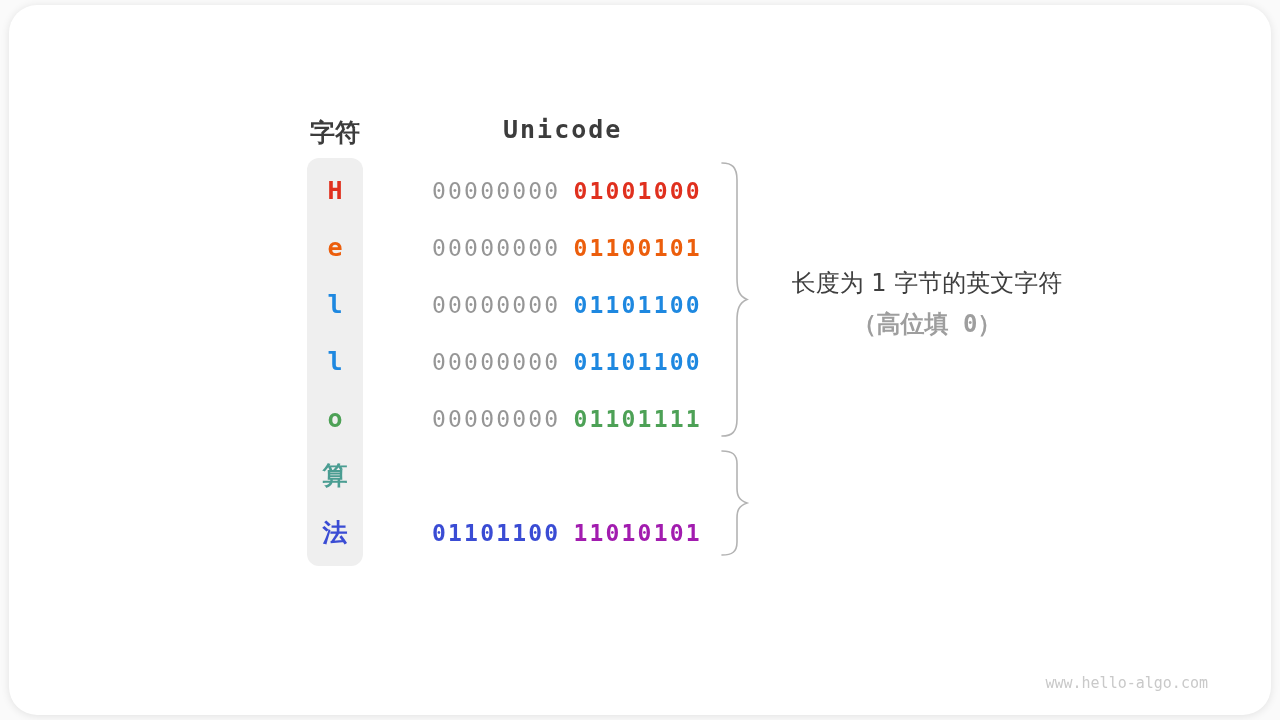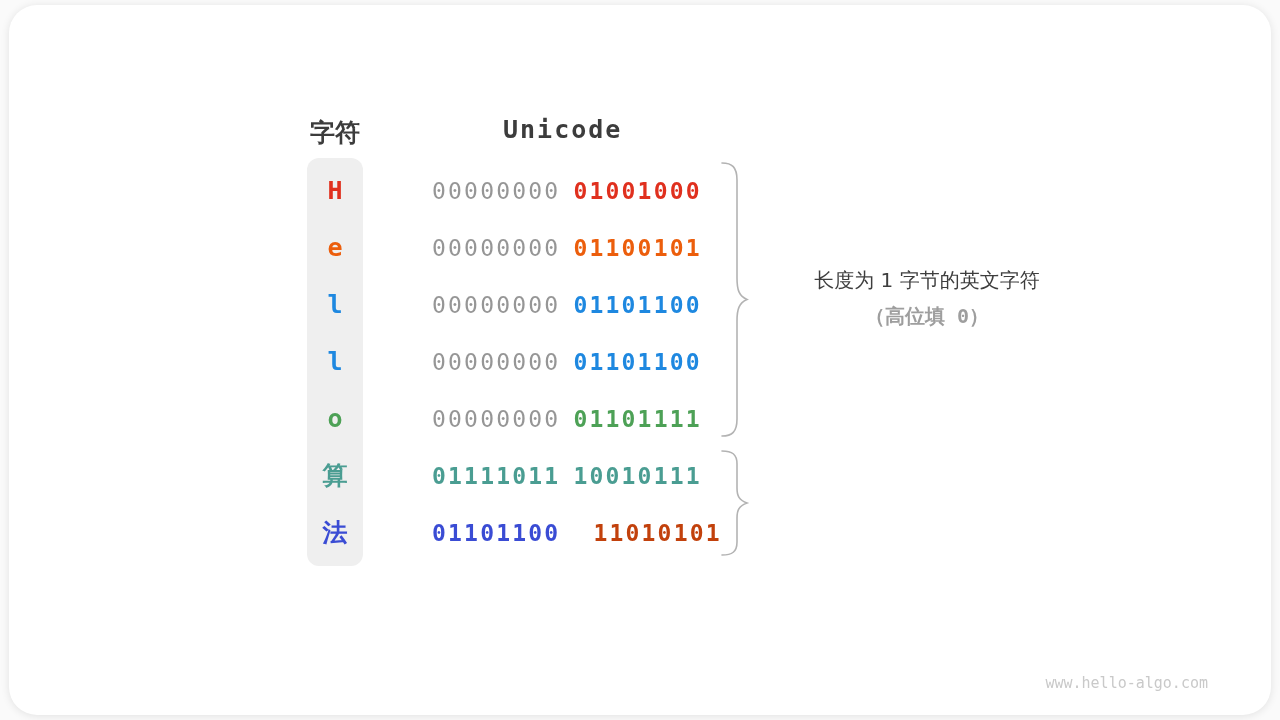--- a/index.html
+++ b/index.html
@@ -52,21 +52,21 @@
     font-size: 23px; letter-spacing: 2.2px;
   }
   .byte.dim { font-weight: normal; }
   .byte.strong { font-weight: bold; }
   
   .brace { position: absolute; }
   .brace svg { display: block; }
   
   .note {
     position: absolute; width: 334px; left: 760px;
-    text-align: center; color: #3e3e3e; font-size: 20px;
+    text-align: center; color: #3e3e3e; font-size: 24px;
   }
   .note .sub {
     margin-top: 9px; color: #9e9e9e; font-weight: bold;
     font-family: "DejaVu Sans Mono", "DejaVu Sans", sans-serif;
     text-align: center;
   }
   .watermark {
     position: absolute; right: 40px; top: 674px;
     font-family: "DejaVu Sans Mono", "Liberation Mono", monospace;
     font-size: 15px; color: #c9c9c9;
@@ -113,30 +113,26 @@
   </div>
   <div class="row" style="top:390px">
     <span class="char" style="color: rgb(77, 161, 86);">o</span>
     <span class="bytes">
       <span class="byte dim" style="color: rgb(150, 150, 150);">00000000</span>
       <span class="byte strong" style="color: rgb(77, 161, 86);">01101111</span>
     </span>
   </div>
   <div class="row" style="top:447px">
     <span class="char" style="color: rgb(74, 157, 146);">算</span>
-    <span class="bytes">
-      <span class="byte strong" style="color: rgb(74, 157, 146);">01111011</span>
-      <span class="byte strong" style="color: rgb(74, 157, 146);">10010111</span>
-    </span>
   </div>
   <div class="row" style="top:504px">
     <span class="char" style="color: rgb(58, 76, 212);">法</span>
     <span class="bytes">
       <span class="byte strong" style="color: rgb(58, 76, 212);">01101100</span>
-      <span class="byte strong" style="color: #c2410c; margin-left: 20px;">11010101</span>
+      <span class="byte strong" style="color: #a21caf;">11010101</span>
     </span>
   </div>
 
   <div class="brace" style="left:716px; top:160px">
     <svg width="36" height="280" viewBox="0 0 36 280">
       <path d="M6,3 C16,3 21,7 21,20 L21,118 C21,130 23,136 31,139.5 C23,143 21,149 21,161 L21,259 C21,272 16,276 6,276" fill="none" stroke="#b3b3b3" stroke-width="1.6" stroke-linecap="round"></path>
     </svg>
   </div>
 
   <div class="brace" style="left:716px; top:448px">

